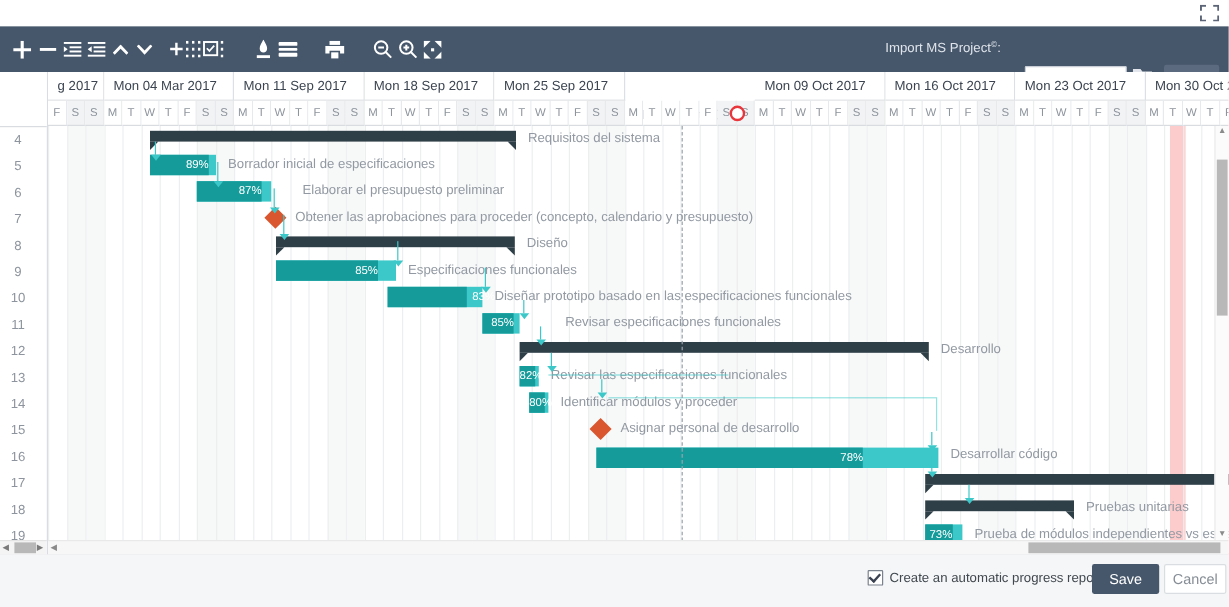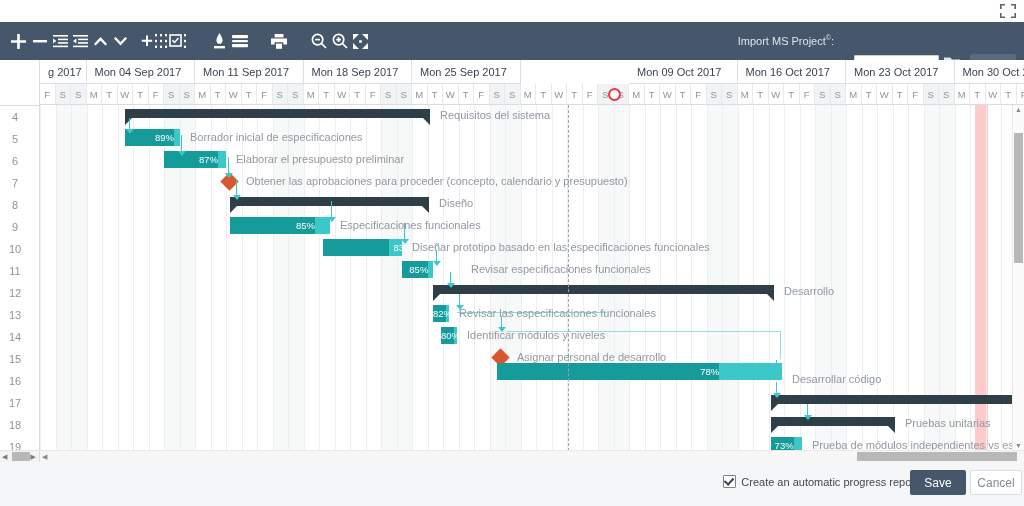--- a/index.html
+++ b/index.html
@@ -446,21 +446,21 @@
           <div class="tlabel" style="left: 400px; top: 2px;">Requisitos del sistema</div>
           <div class="taskbar" style="left: 85px; top: 24px; width: 55px;">
             <div class="prog" style="width: 48.95px;"></div>
             <div class="pct" style="left: 0px; width: 48.95px; text-align: right;">89%</div>
           </div>
           <div class="tlabel" style="left: 150px; top: 24px;">Borrador inicial de especificaciones</div>
           <div class="taskbar" style="left: 124px; top: 46px; width: 62px;">
             <div class="prog" style="width: 53.94px;"></div>
             <div class="pct" style="left: 0px; width: 53.94px; text-align: right;">87%</div>
           </div>
-          <div class="tlabel" style="left: 196px; top: 46px;">Elaborar el presupuesto preliminar</div>
+          <div class="tlabel" style="left: 212px; top: 46px;">Elaborar el presupuesto preliminar</div>
           <div class="milestone" style="left: 183px; top: 70px;"></div>
           <div class="tlabel" style="left: 206px; top: 68px;">Obtener las aprobaciones para proceder (concepto, calendario y presupuesto)</div>
           <div class="sumbar" style="left: 190px; top: 92px; width: 199px;"></div>
           <div class="tlabel" style="left: 399px; top: 90px;">Diseño</div>
           <div class="taskbar" style="left: 190px; top: 112px; width: 100px;">
             <div class="prog" style="width: 85px;"></div>
             <div class="pct" style="left: 0px; width: 85px; text-align: right;">85%</div>
           </div>
           <div class="tlabel" style="left: 300px; top: 112px;">Especificaciones funcionales</div>
           <div class="taskbar" style="left: 283px; top: 134px; width: 79px;">
@@ -477,24 +477,24 @@
           <div class="tlabel" style="left: 744px; top: 178px;">Desarrollo</div>
           <div class="taskbar" style="left: 393px; top: 200px; width: 16px;">
             <div class="prog" style="width: 13.12px;"></div>
             <div class="pct" style="left: 0px; width: 13.12px; text-align: right;">82%</div>
           </div>
           <div class="tlabel" style="left: 419px; top: 200px;">Revisar las especificaciones funcionales</div>
           <div class="taskbar" style="left: 401px; top: 222px; width: 16px;">
             <div class="prog" style="width: 12.8px;"></div>
             <div class="pct" style="left: 0px; width: 12.8px; text-align: right;">80%</div>
           </div>
-          <div class="tlabel" style="left: 427px; top: 222px;">Identificar módulos y niveles</div>
+          <div class="tlabel" style="left: 427px; top: 222px;">Identificar módulos y proceder</div>
           <div class="milestone" style="left: 454px; top: 246px;"></div>
           <div class="tlabel" style="left: 477px; top: 244px;">Asignar personal de desarrollo</div>
-          <div class="taskbar" style="left: 457px; top: 258px; width: 285px;">
+          <div class="taskbar" style="left: 457px; top: 268px; width: 285px;">
             <div class="prog" style="width: 222.3px;"></div>
             <div class="pct" style="left: 0px; width: 222.3px; text-align: right;">78%</div>
           </div>
           <div class="tlabel" style="left: 752px; top: 266px;">Desarrollar código</div>
           <div class="sumbar" style="left: 731px; top: 290px; width: 293px;"></div>
           <div class="sumbar" style="left: 731px; top: 312px; width: 124px;"></div>
           <div class="tlabel" style="left: 865px; top: 310px;">Pruebas unitarias</div>
           <div class="taskbar" style="left: 731px; top: 332px; width: 31px;">
             <div class="prog" style="width: 22.63px;"></div>
             <div class="pct" style="left: 0px; width: 22.63px; text-align: right;">73%</div>
@@ -529,21 +529,21 @@
           <div class="conn" style="left: 467px; top: 226px; width: 273px; height: 1px; opacity: 0.55;"></div>
           <div class="conn" style="left: 740px; top: 226px; width: 1px; height: 28px; opacity: 0.55;"></div>
           <div class="conn" style="left: 417px; top: 207px; width: 150px; height: 1px; opacity: 0.6;"></div>
         </div>
     <div class="todayline" style="left: 528px;"></div>
       </div>
 
     <div class="tl">
       <div class="wkrow" id="wkrow">
           <div class="wk" style="left: 0px; width: 46.5px;">g 2017</div>
-          <div class="wk" style="left: 46.5px; width: 108.5px;">Mon 04 Sep 2017</div>
+          <div class="wk" style="left: 46.5px; width: 108.5px;">Mon 04 Mar 2017</div>
           <div class="wk" style="left: 155px; width: 108.5px;">Mon 11 Sep 2017</div>
           <div class="wk" style="left: 263.5px; width: 108.5px;">Mon 18 Sep 2017</div>
           <div class="wk" style="left: 372px; width: 108.5px;">Mon 25 Sep 2017</div>
           <div class="wk" style="left: 480.5px; width: 108.5px; margin-top: 24px;">Mon 02 Oct 2017</div>
           <div class="wk" style="left: 589px; width: 108.5px;">Mon 09 Oct 2017</div>
           <div class="wk" style="left: 697.5px; width: 108.5px;">Mon 16 Oct 2017</div>
           <div class="wk" style="left: 806px; width: 108.5px;">Mon 23 Oct 2017</div>
           <div class="wk" style="left: 914.5px; width: 108.5px;">Mon 30 Oct 2017</div>
         </div>
       <div class="dayrow" id="dayrow">

